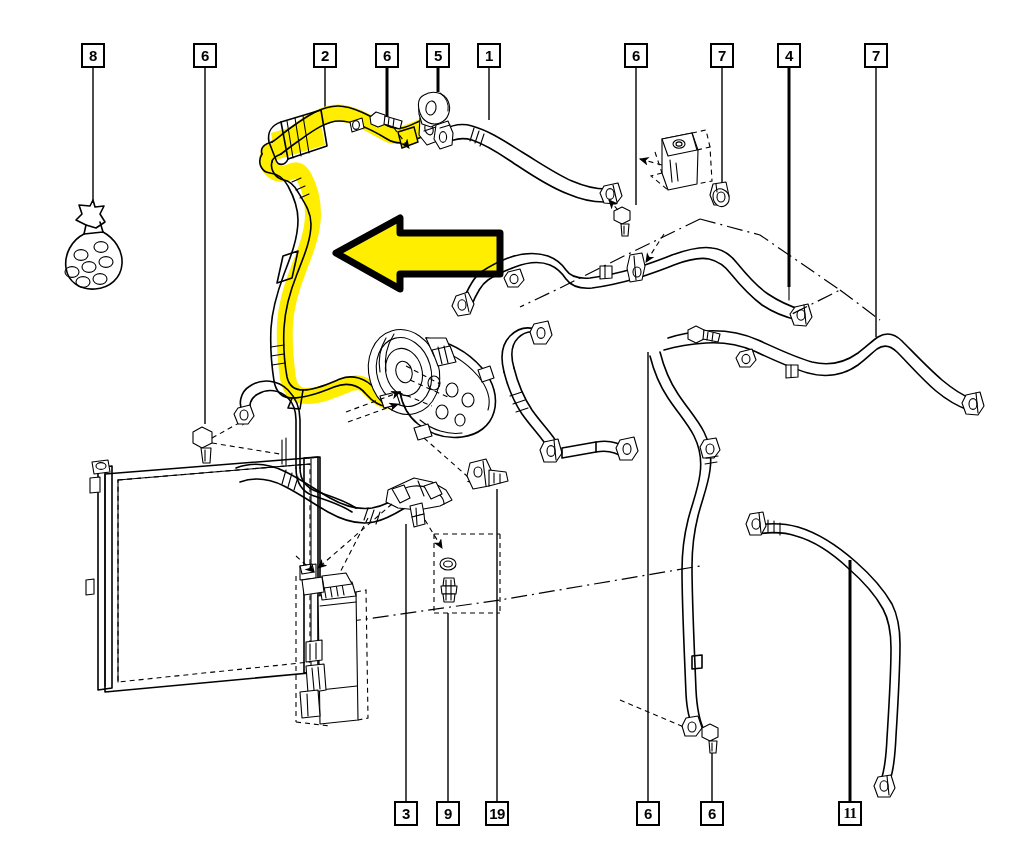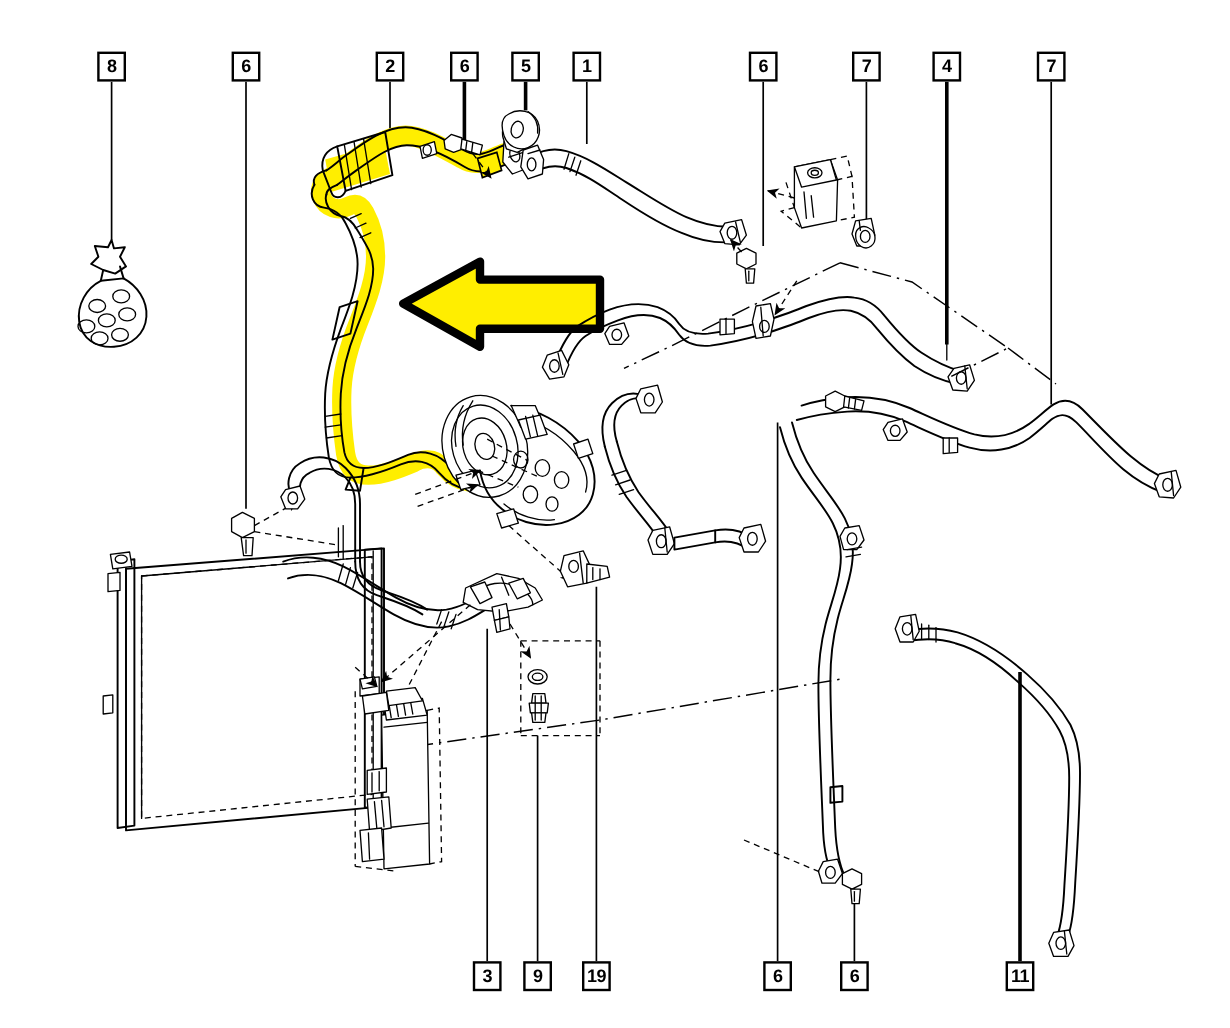--- a/index.html
+++ b/index.html
@@ -576,16 +576,16 @@
       <div class="callout-box" style="left: 477px; top: 43px;">1</div>
       <div class="callout-box" style="left: 624px; top: 43px;">6</div>
       <div class="callout-box" style="left: 710px; top: 43px;">7</div>
       <div class="callout-box" style="left: 777px; top: 43px;">4</div>
       <div class="callout-box" style="left: 864px; top: 43px;">7</div>
       <div class="callout-box" style="left: 394px; top: 801px;">3</div>
       <div class="callout-box" style="left: 436px; top: 801px;">9</div>
       <div class="callout-box" style="left: 485px; top: 801px;">19</div>
       <div class="callout-box" style="left: 636px; top: 801px;">6</div>
       <div class="callout-box" style="left: 700px; top: 801px;">6</div>
-      <div class="callout-box" style="left: 838px; top: 801px;">11</div>
+      <div class="callout-box" style="left: 838px; top: 801px; font-family: Liberation Serif, serif;">11</div>
     </div>
 
 </div>
 
 </body></html>

